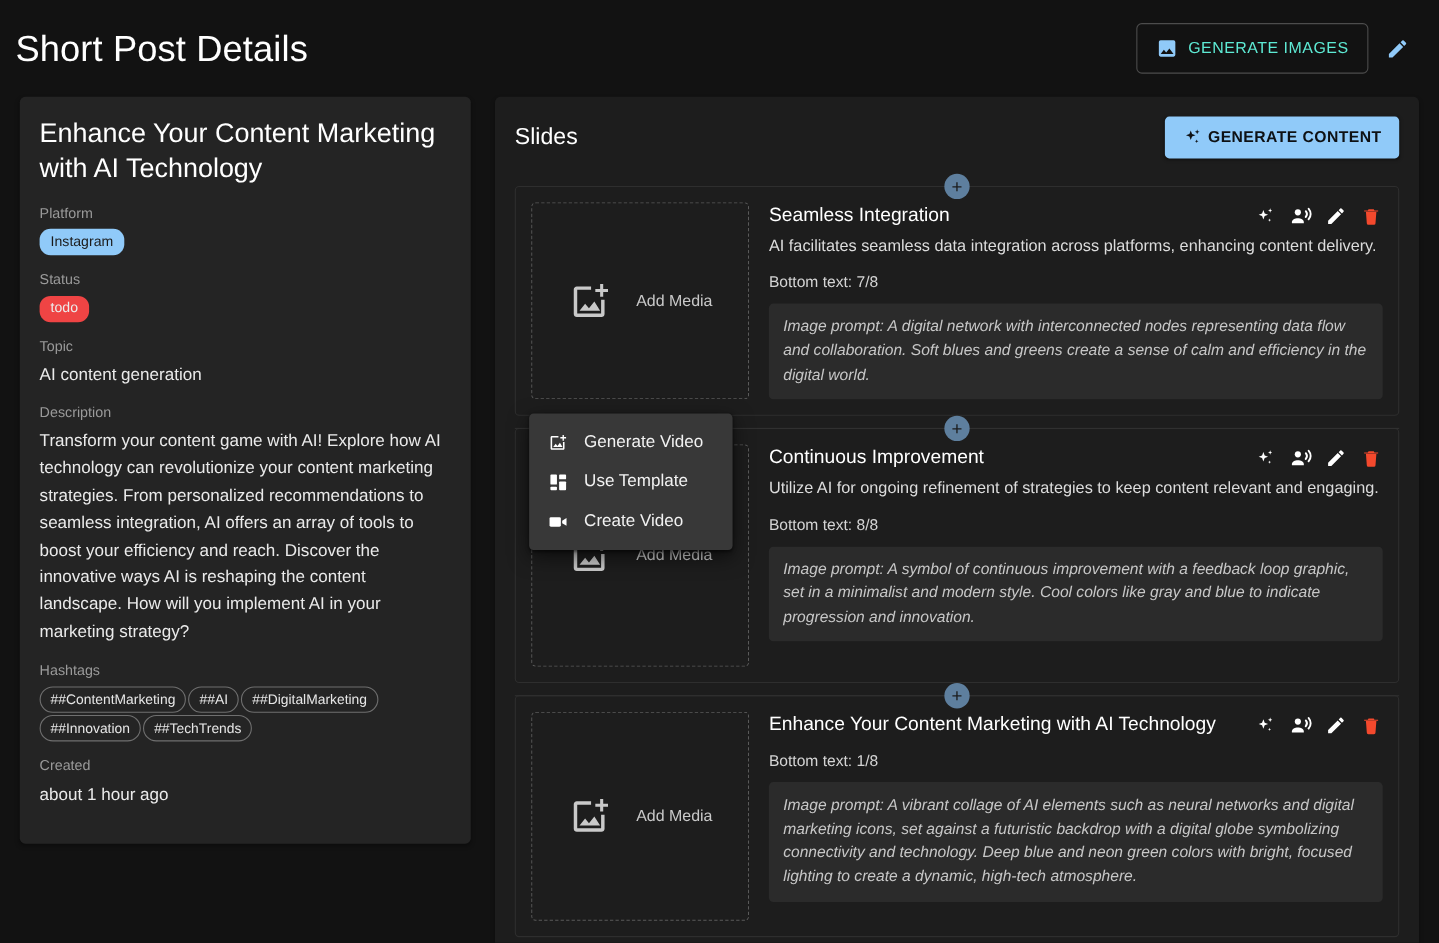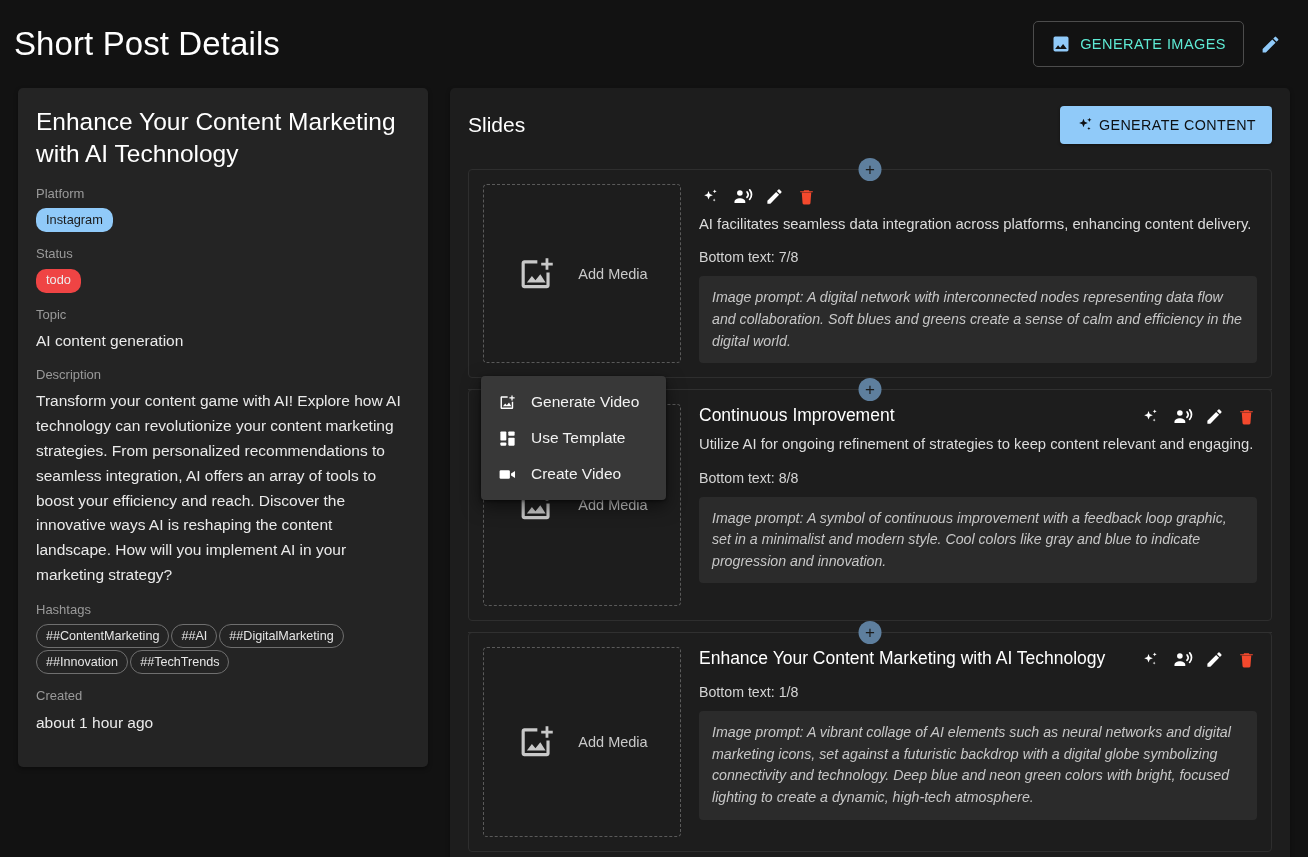--- a/index.html
+++ b/index.html
@@ -88,21 +88,21 @@
     display: flex; align-items: center;
     padding: 18px 18px 14px 18px;
   }
   .slides-title { font-size: 21px; font-weight: 400; color: #fff; }
   .btn-filled {
     margin-left: auto;
     display: inline-flex; align-items: center; gap: 5px;
     height: 38px; padding: 0 16px;
     border: none; border-radius: 4px;
     background: #90caf9; color: #0e1114;
-    font-size: 14.3px; font-weight: 400; letter-spacing: .4px;
+    font-size: 14.3px; font-weight: 700; letter-spacing: .4px;
     cursor: pointer; font-family: inherit;
     box-shadow: 0 1px 3px rgba(0,0,0,.4);
   }
 
   .slides-list { padding: 0 18px 10px 18px; position: relative; }
 
   .add-divider {
     position: relative; height: 0;
   }
   .add-divider .line {
@@ -280,20 +280,21 @@
               <svg width="42" height="42" viewBox="0 0 24 24" fill="#c9c9c9">
                 <path d="M18.5 3v2.5H21v1.6h-2.5V9.6h-1.6V7.1h-2.5V5.5h2.5V3h1.6z"></path>
                 <path d="M19.2 11.2v7.3c0 .9-.7 1.6-1.6 1.6H4.8c-.9 0-1.6-.7-1.6-1.6V5.8c0-.9.7-1.6 1.6-1.6h7.4v1.8H5v12.3h12.4v-7.1h1.8z"></path>
                 <path d="M6.2 16.8l2.9-3.6 2 2.4 2.8-3.5 3 4.7H6.2z"></path>
               </svg>
             </span>
             <span class="label">Add Media</span>
           </div>
           <div class="slide-body">
             <div class="slide-head-row">
+              <div class="slide-title">Seamless Integration</div>
               <div class="slide-actions">
                 <button class="act">
                   <svg width="19" height="19" viewBox="0 0 24 24" fill="currentColor">
                     <path d="M9.5 5l1.5 3.9L14.9 10.4 11 11.9 9.5 15.8 8 11.9 4.1 10.4 8 8.9 9.5 5z"></path>
                     <path d="M17.3 3l.7 1.8 1.8.7-1.8.7-.7 1.8-.7-1.8-1.8-.7 1.8-.7.7-1.8z"></path>
                     <path d="M16.6 14.6l.5 1.4 1.4.5-1.4.5-.5 1.4-.5-1.4-1.4-.5 1.4-.5.5-1.4z"></path>
                   </svg>
                 </button>
                 <button class="act">
                   <svg width="21" height="21" viewBox="0 0 24 24" fill="currentColor">

